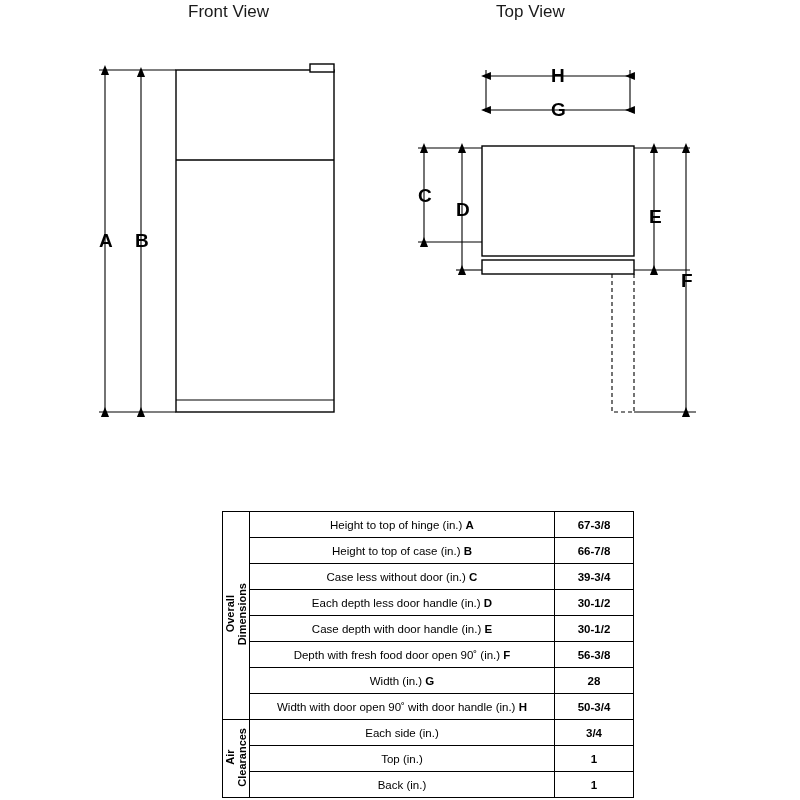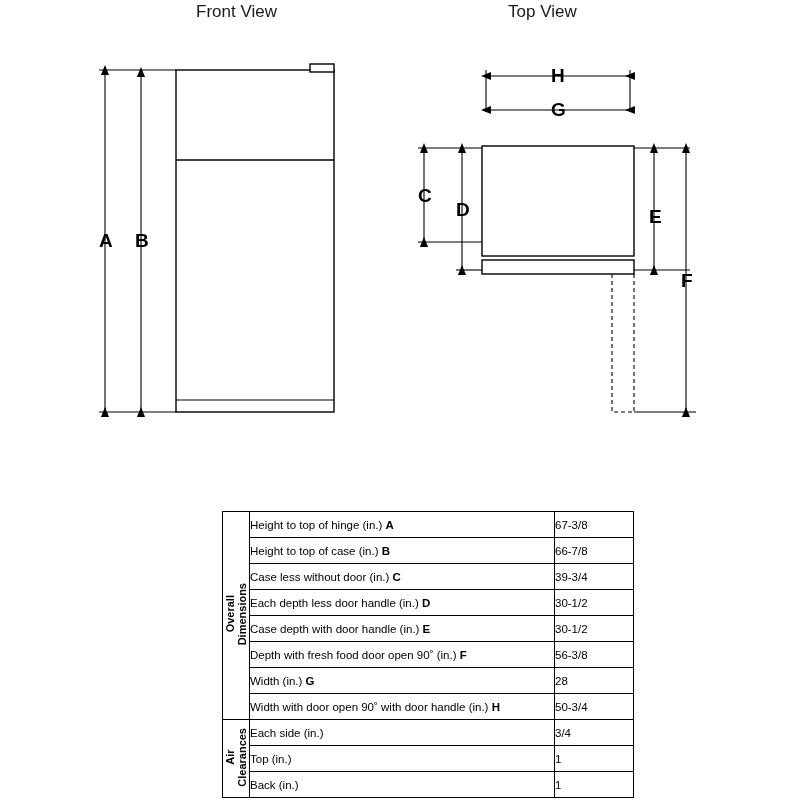--- a/index.html
+++ b/index.html
@@ -18,22 +18,22 @@
   #diagram-root {
     position: absolute;
     inset: 0;
   }
   .view-title {
     position: absolute;
     font-size: 17px;
     color: #1a1a1a;
     white-space: nowrap;
   }
-  #front-view-title { left: 196px; top: 2px; }
-  #top-view-title   { left: 508px; top: 2px; }
+  #front-view-title { left: 188px; top: 2px; }
+  #top-view-title   { left: 496px; top: 2px; }
 
   svg.draw {
     position: absolute;
     left: 0;
     top: 0;
     width: 800px;
     height: 800px;
     pointer-events: none;
   }
   .ln   { stroke: #000; stroke-width: 1.4; fill: none; }
@@ -59,27 +59,27 @@
     font-size: 11.5px;
   }
   #spec-table td {
     border: 1px solid #000;
     padding: 0;
     height: 25px;
     vertical-align: middle;
   }
   td.rowlabel {
     padding-left: 8px;
-    text-align: left;
+    text-align: center;
     white-space: nowrap;
   }
   td.rowvalue {
     width: 78px;
-    text-align: left;
-    font-weight: normal;
+    text-align: center;
+    font-weight: bold;
     white-space: nowrap;
   }
   td.group {
     width: 26px;
     text-align: center;
     vertical-align: middle;
     padding: 0;
   }
   .vert {
     writing-mode: vertical-rl;

